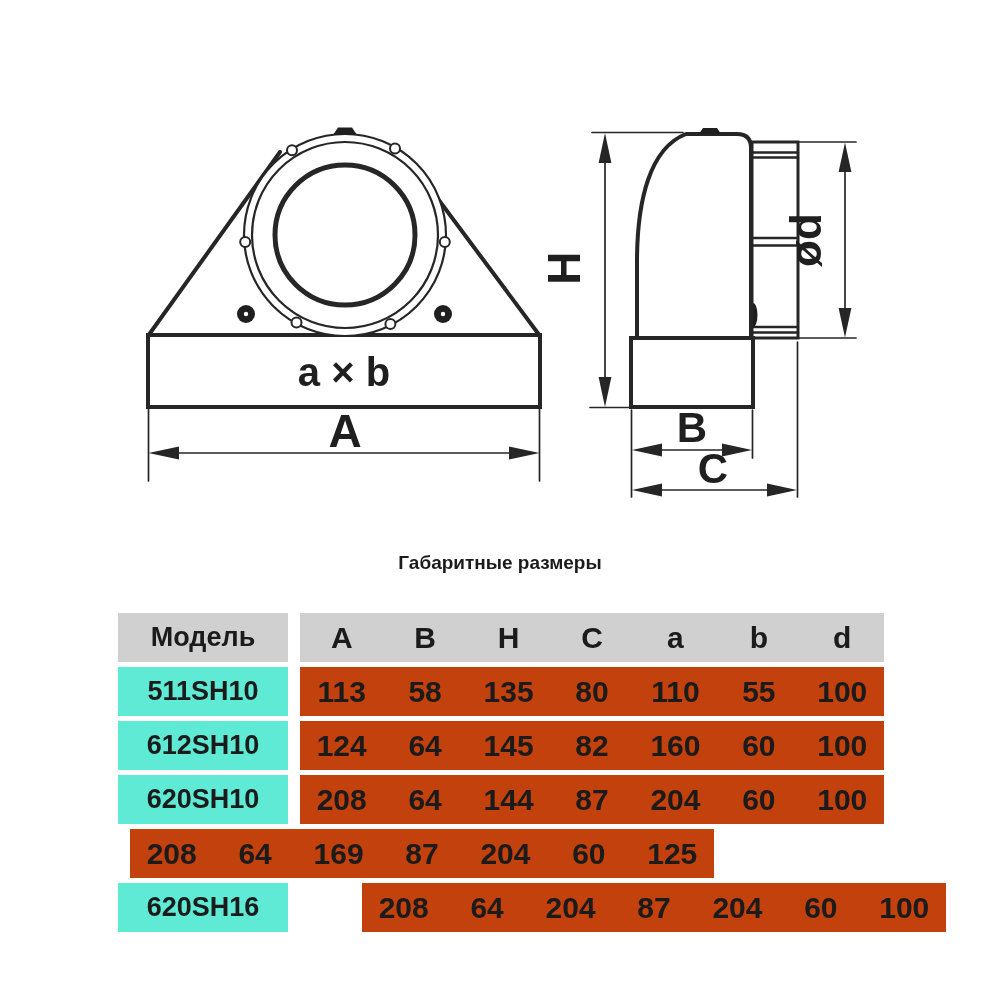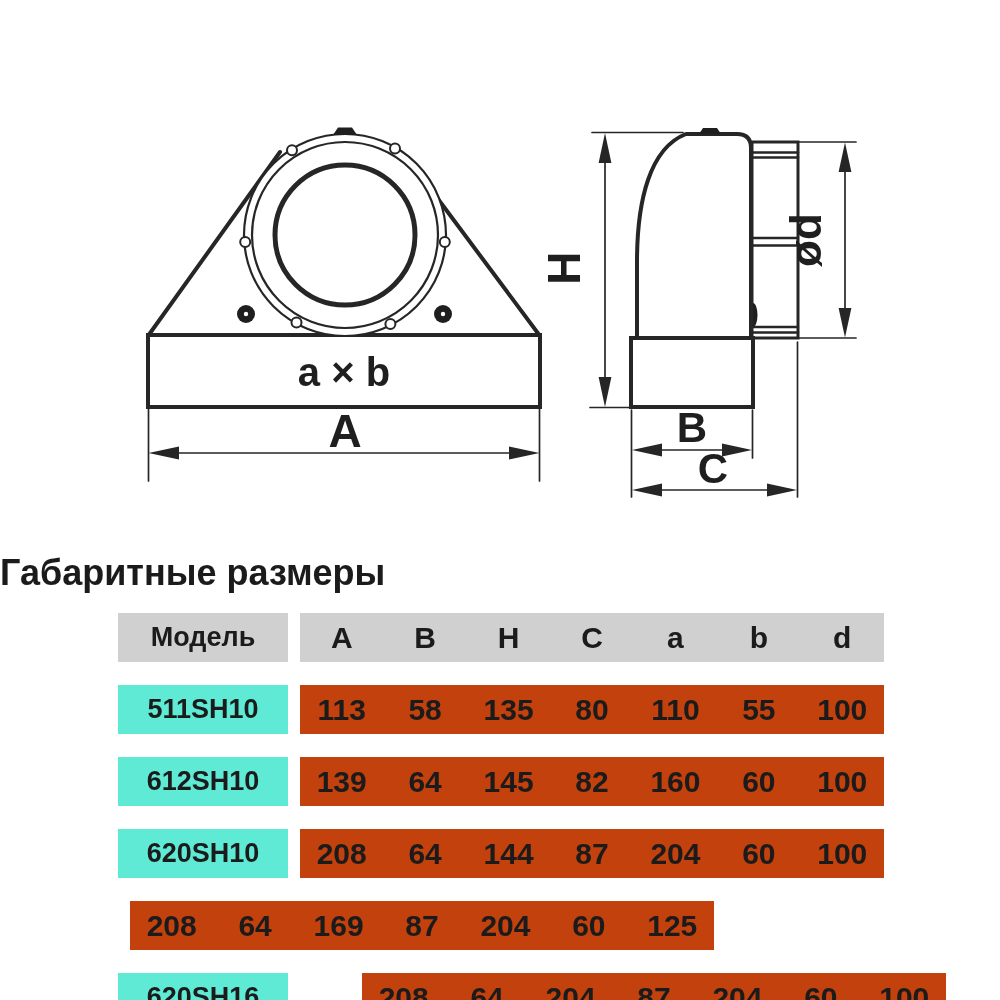--- a/index.html
+++ b/index.html
@@ -2,25 +2,25 @@
 <html><head>
 <meta charset="utf-8">
 <style>
   html,body{margin:0;padding:0;}
   body{
     width:1000px;height:1000px;background:#ffffff;position:relative;
     font-family:"Liberation Sans",sans-serif;color:#1b1b1b;overflow:hidden;
   }
   #drawing{position:absolute;left:0;top:0;}
   .page-title{
-    position:absolute;left:0;top:552px;width:1000px;
-    font-size:36px;font-weight:bold;color:#1b1b1b;
+    position:absolute;left:0;top:552px;width:1000px;text-align:center;
+    font-size:19px;font-weight:bold;color:#1b1b1b;
   }
   .dim-table{position:absolute;left:118px;top:613px;}
-  .t-row{display:flex;height:49px;margin-bottom:23px;}
+  .t-row{display:flex;height:49px;margin-bottom:5px;}
   .t-row:last-child{margin-bottom:16px;gap:31px;}
   .model-cell{
     width:170px;display:flex;align-items:center;justify-content:center;
     background:#5eead4;font-weight:bold;font-size:27px;
   }
   .t-gap{width:12px;}
   .data-block{
     width:584px;display:grid;grid-template-columns:repeat(7,1fr);background:#c2410c;
   }
   .data-block .cell{
@@ -169,21 +169,21 @@
       <div class="cell">110</div>
       <div class="cell">55</div>
       <div class="cell">100</div>
     </div>
   </div>
 
   <div class="t-row">
     <div class="model-cell">612SH10</div>
     <div class="t-gap"></div>
     <div class="data-block">
-      <div class="cell">139</div>
+      <div class="cell">124</div>
       <div class="cell">64</div>
       <div class="cell">145</div>
       <div class="cell">82</div>
       <div class="cell">160</div>
       <div class="cell">60</div>
       <div class="cell">100</div>
     </div>
   </div>
 
   <div class="t-row">

